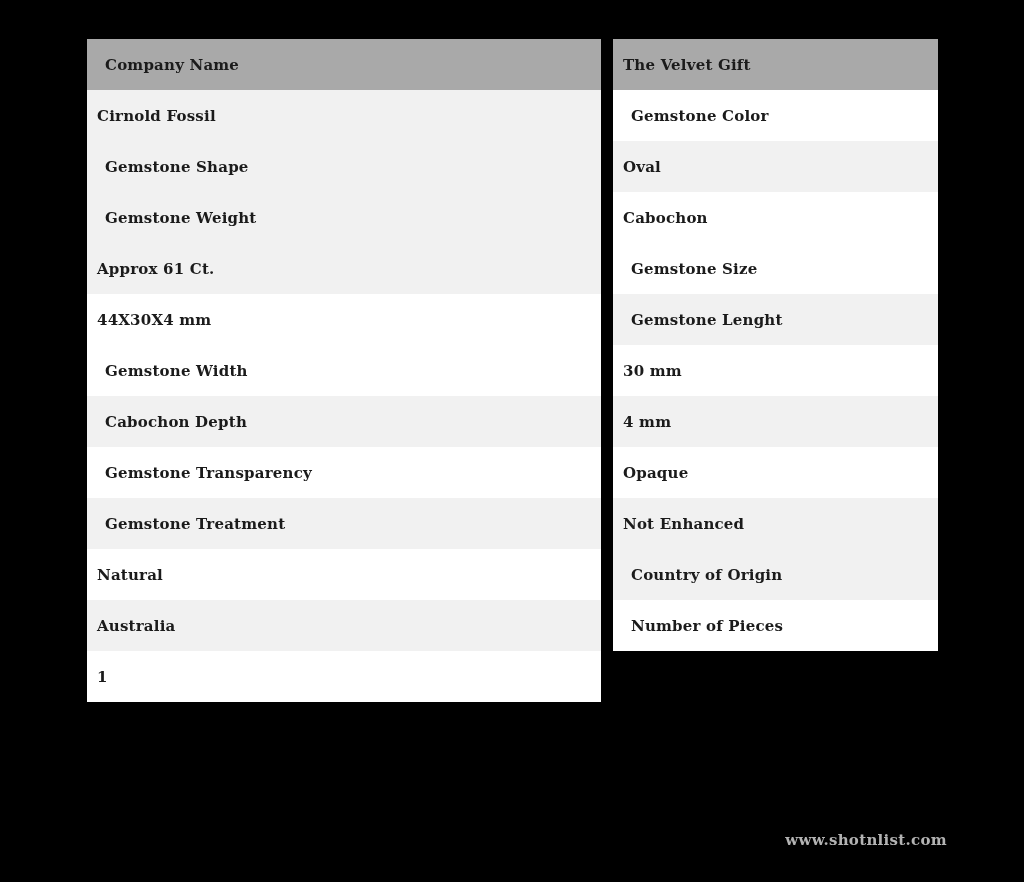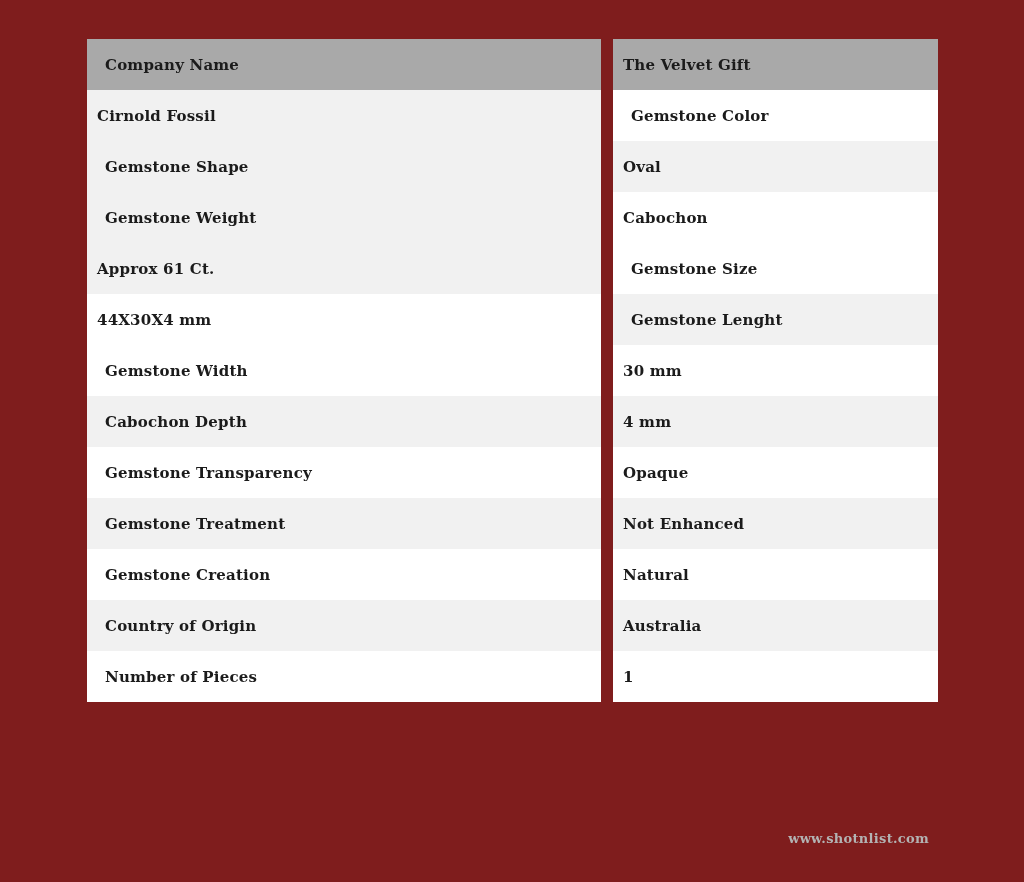--- a/index.html
+++ b/index.html
@@ -8,21 +8,21 @@
     width: 1024px;
     height: 882px;
     background: #ffffff;
     font-family: "DejaVu Serif", "Liberation Serif", serif;
   }
 
   .page {
     position: relative;
     width: 1024px;
     height: 882px;
-    background: #7f1d1d;
+    background: #000000;
     overflow: hidden;
     text-decoration: underline;
   }
 
   .spec-table {
     position: absolute;
     left: 87px;
     top: 39px;
     width: 851px;
     display: grid;
@@ -47,24 +47,24 @@
   .cell.header-cell {
     background: var(--header-bg, #a9a9a9);
   }
 
   .cell.alt {
     background: var(--alt-bg, #f1f1f1);
   }
 
   .watermark {
     position: absolute;
-    right: 95px;
+    right: 77px;
     top: 831px;
     font-weight: bold;
-    font-size: 13px;
+    font-size: 15px;
     color: var(--watermark, #b3b3b3);
     letter-spacing: 0.3px;
   }
 </style>
 </head>
 <body>
 
 <div class="page">
 
   <div class="spec-table">
@@ -82,21 +82,20 @@
       <div class="cell value-col">44X30X4 mm</div>
       <div class="cell label-col alt">Gemstone Lenght</div>
       <div class="cell label-col">Gemstone Width</div>
       <div class="cell value-col">30 mm</div>
       <div class="cell label-col alt">Cabochon Depth</div>
       <div class="cell value-col alt">4 mm</div>
       <div class="cell label-col">Gemstone Transparency</div>
       <div class="cell value-col">Opaque</div>
       <div class="cell label-col alt">Gemstone Treatment</div>
       <div class="cell value-col alt">Not Enhanced</div>
-      <div class="cell label-col">Gemstone Creation</div>
       <div class="cell value-col">Natural</div>
       <div class="cell label-col alt">Country of Origin</div>
       <div class="cell value-col alt">Australia</div>
       <div class="cell label-col">Number of Pieces</div>
       <div class="cell value-col">1</div>
     </div>
 
   <div class="watermark">www.shotnlist.com</div>
 
 </div>

